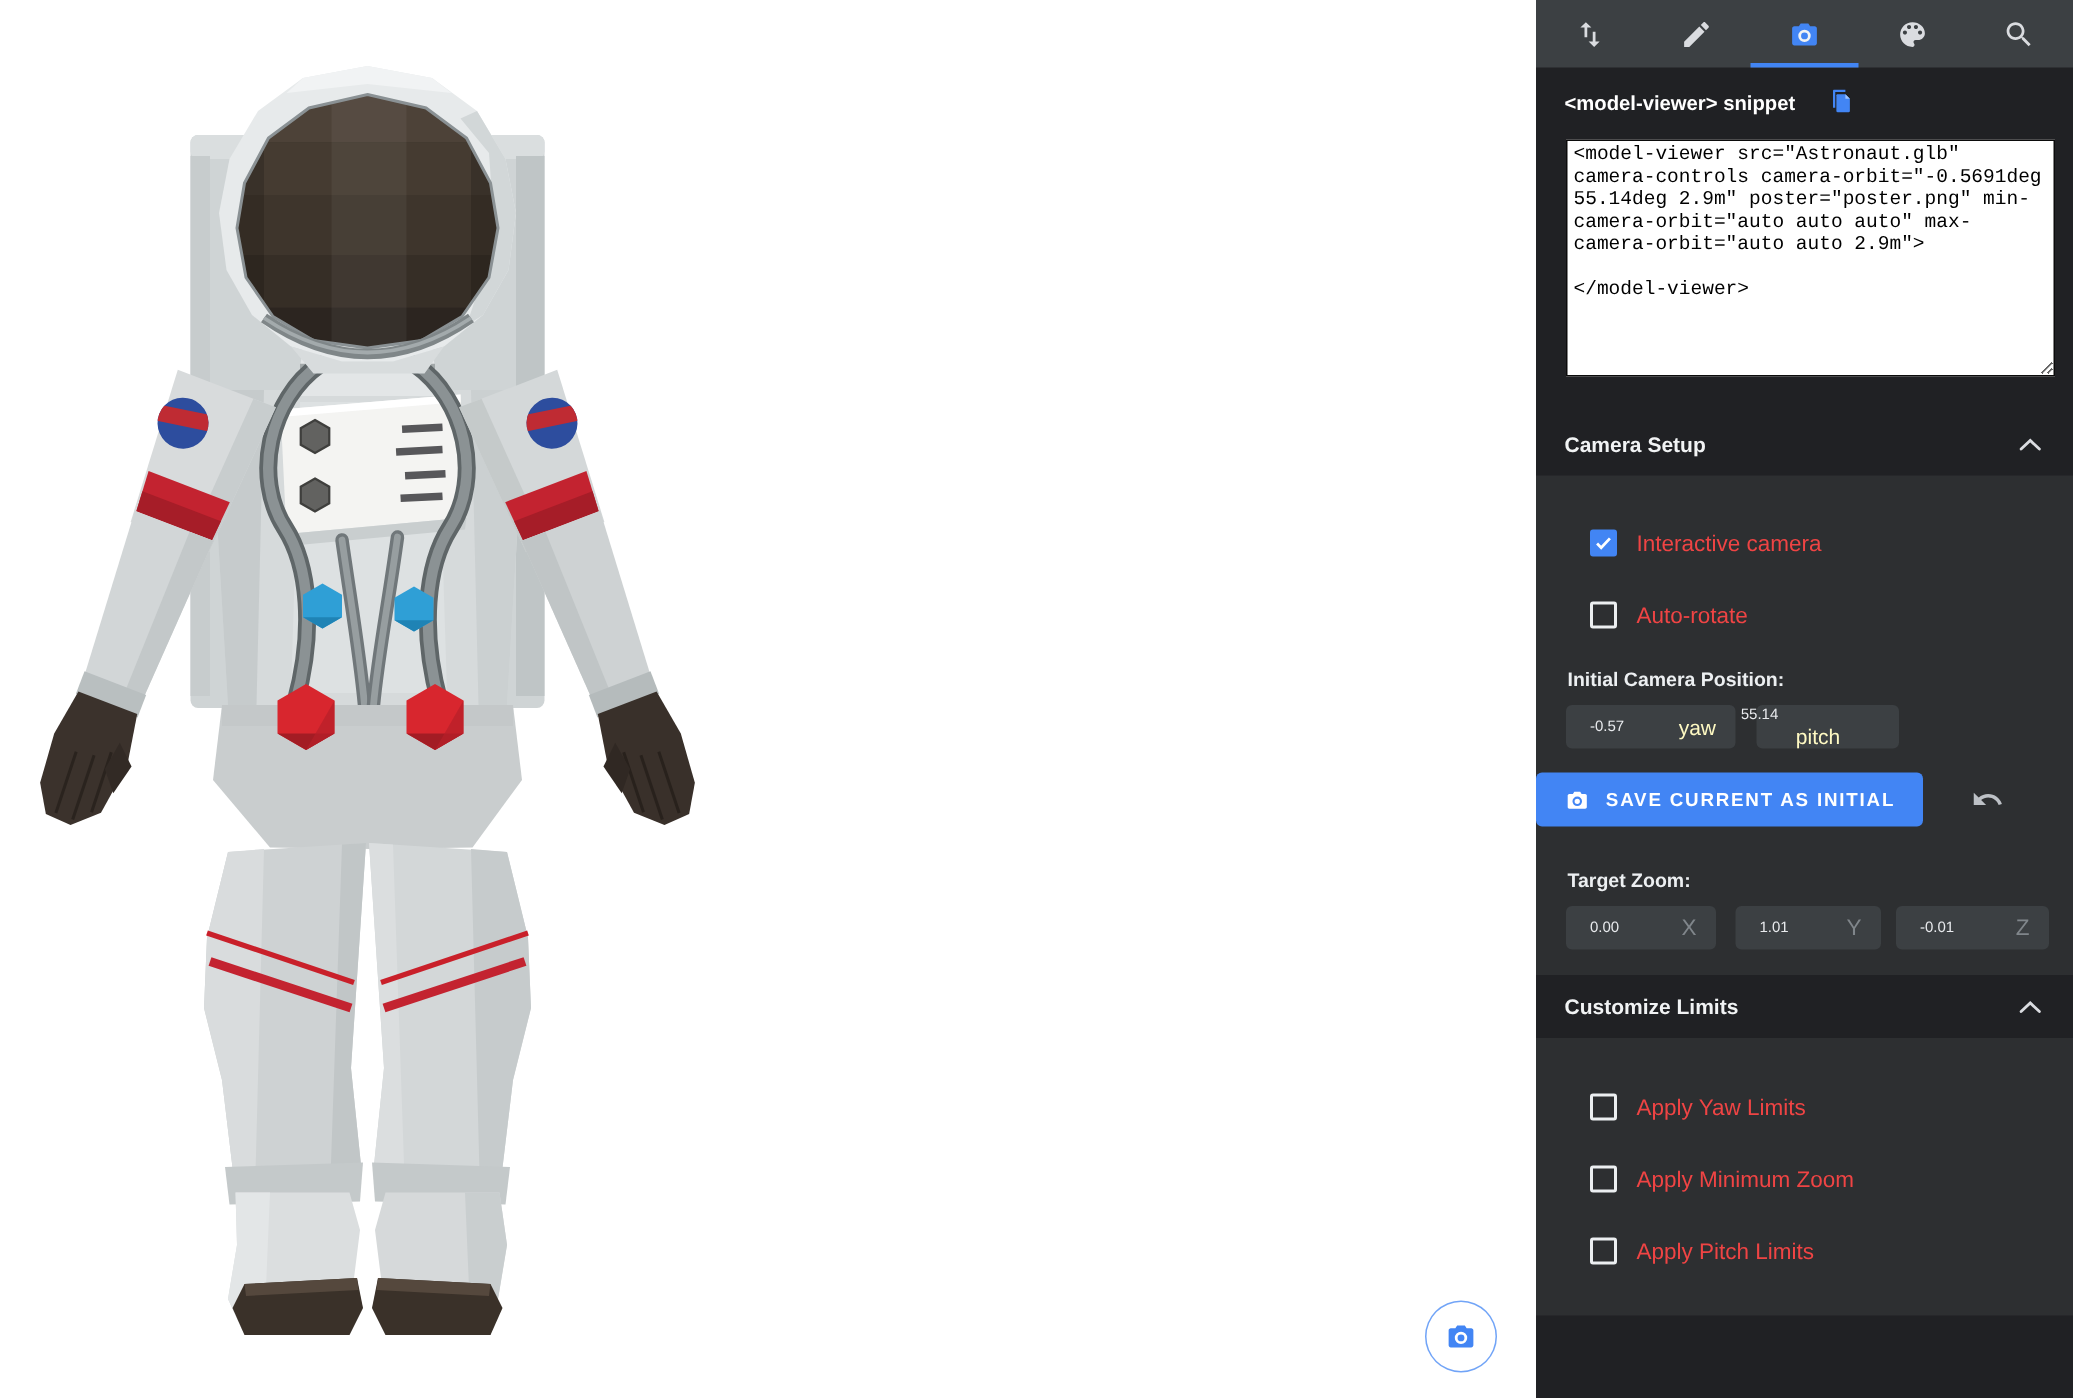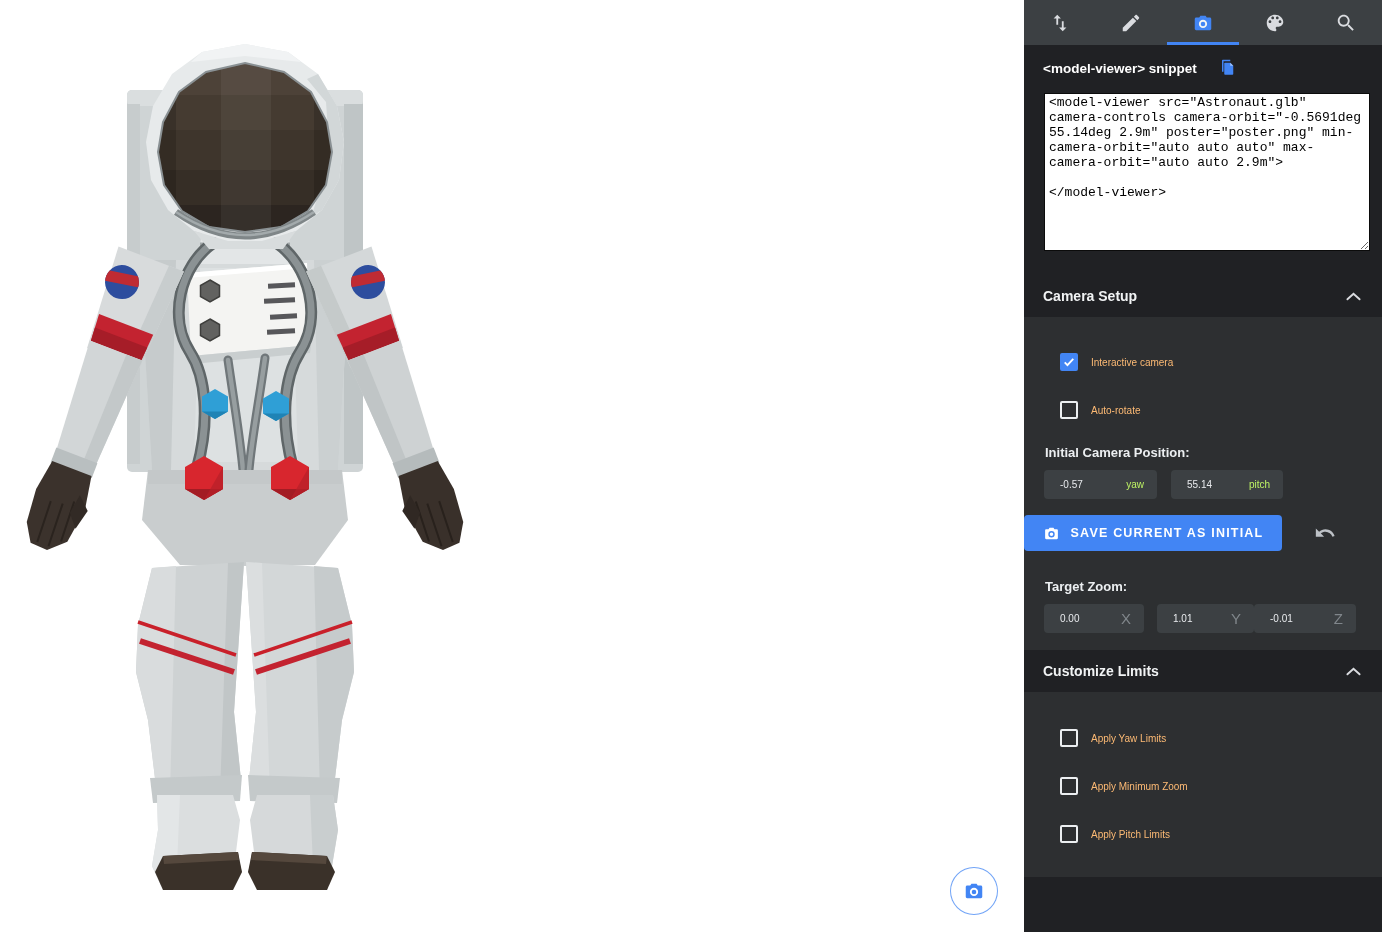--- a/index.html
+++ b/index.html
@@ -39,33 +39,33 @@
   .section-body{background:#2d2f31;}
   .body-cam{padding:36px 0 17px 0;}
   .body-limits{padding:37px 0 34px 0;}
 
   .check-row{display:flex;align-items:center;padding-left:36px;}
   .check-row + .check-row{margin-top:30px;}
   .checkbox{width:18px;height:18px;box-sizing:border-box;border:2px solid #eceff1;border-radius:2px;
       display:flex;align-items:center;justify-content:center;cursor:pointer;flex:none;background:transparent;}
   .checkbox.checked{background:#4285f4;border-color:#4285f4;}
   .checkbox svg{width:14px;height:14px;}
-  .check-label{margin-left:13px;font-size:10px;color:#fdba74;}
+  .check-label{margin-left:13px;font-size:15px;color:#ef4444;}
 
   .mini-label{font-size:13px;font-weight:bold;color:#eceff1;padding-left:21px;}
   .mt26{margin-top:26px;} .mt28{margin-top:28px;}
 
   .field-row{display:flex;align-items:center;padding-left:20px;margin-top:10px;}
   .field{display:flex;align-items:center;height:29px;background:#3c4043;border-radius:4px;box-sizing:border-box;}
   .field input{flex:1;min-width:0;background:transparent;border:none;outline:none;color:#e8eaed;
       font-family:inherit;font-size:10px;padding:0 0 0 16px;}
-  .suffix{padding-right:13px;font-size:10px;color:#bef264;}
+  .suffix{padding-right:13px;font-size:14px;color:#fef9c3;}
   .suffix.axis{font-size:15px;color:#80868b;}
-  .w-yaw{width:113px;} .w-pitch{width:112px;margin-left:14px;}
-  .w-x{width:100px;} .w-y{width:97px;margin-left:13px;} .w-z{width:102px;justify-content:space-between;}
+  .w-yaw{width:113px;} .w-pitch{width:95px;margin-left:14px;flex-direction:column;}
+  .w-x{width:100px;} .w-y{width:97px;margin-left:13px;} .w-z{width:102px;margin-left:10px;justify-content:space-between;}
 
   .save-row{display:flex;align-items:center;margin-top:16px;}
   .save-btn{display:inline-flex;align-items:center;justify-content:center;width:258px;height:36px;
       background:#4285f4;color:#fff;border:none;border-radius:4px;cursor:pointer;
       font-family:inherit;font-size:12.5px;font-weight:bold;letter-spacing:1.2px;}
   .save-btn svg{width:17px;height:17px;margin-right:11px;}
   .undo-btn{background:none;border:none;margin-left:30px;padding:2px;cursor:pointer;display:flex;}
   .undo-btn svg{width:22px;height:22px;}
 </style>
 </head>

